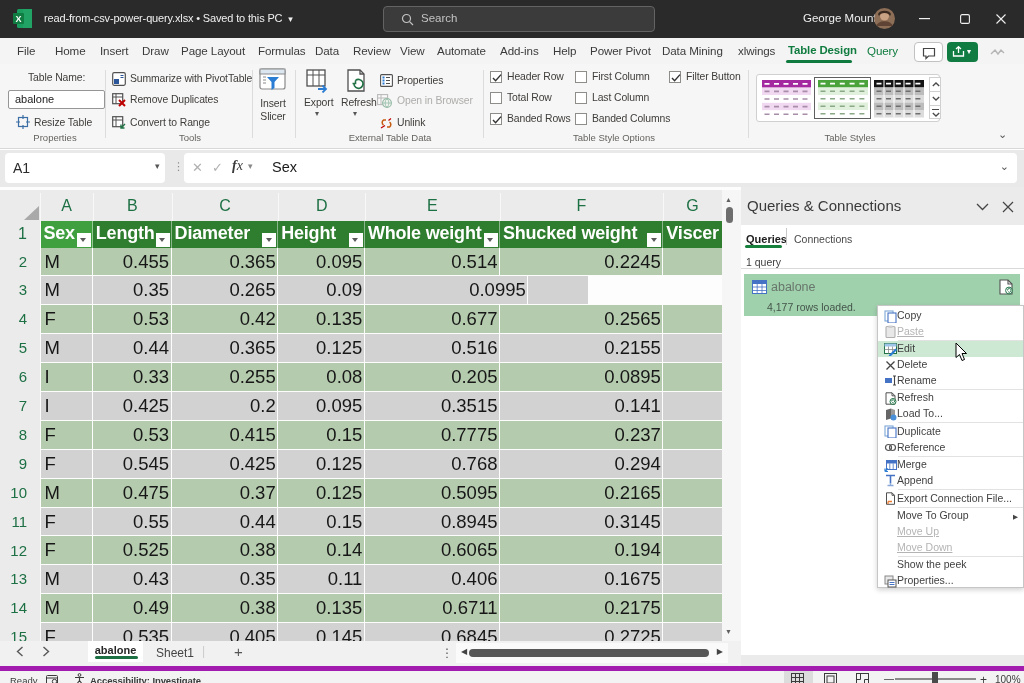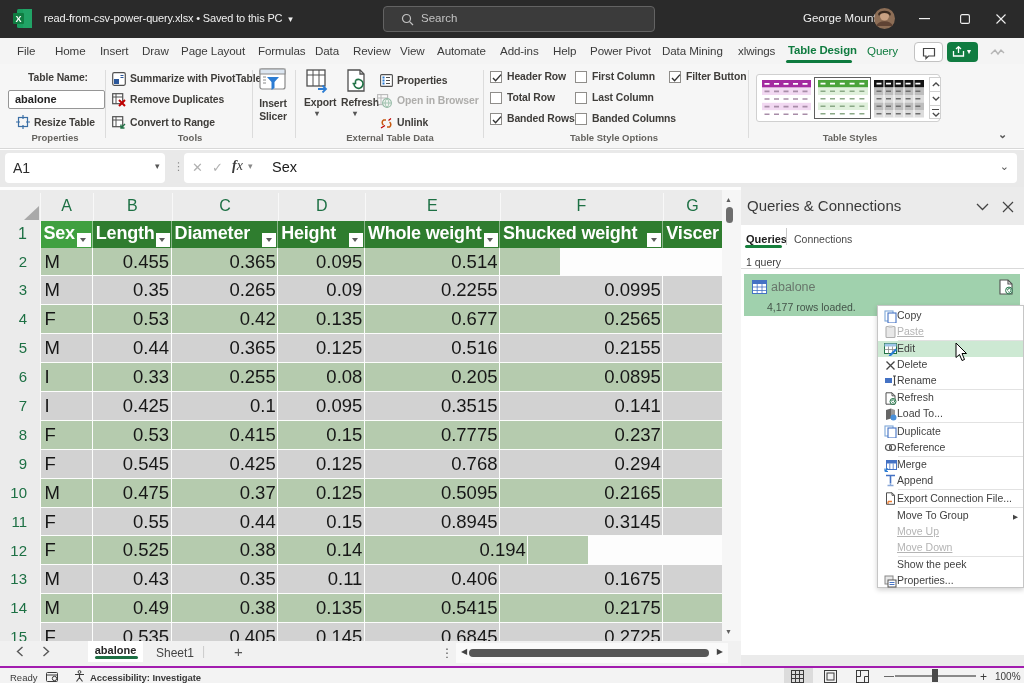--- a/index.html
+++ b/index.html
@@ -14,21 +14,21 @@
 #searchbox .stext { position:absolute; left:37px; top:5px; font-size:11.5px; color:#c3c3c3; }
 #gm { position:absolute; left:803px; top:12px; font-size:11.5px; color:#f0f0f0; }
 
 
 #tabrow { position:absolute; left:0; top:38px; width:1024px; height:26px; background:#f4f4f4; }
 .rtab { position:absolute; top:5.5px; font-size:11.6px; color:#3b3b3b; white-space:nowrap; letter-spacing:-0.1px; }
 .rtab.green { color:#0f7b3f; }
 #td-underline { position:absolute; left:786px; top:22px; width:66px; height:3px; background:#0f7b3f; border-radius:2px; }
 
 
-#ribbon { position:absolute; left:0; top:64px; width:1024px; height:85px; background:#f6f6f6; border-bottom:1px solid #d8d8d8;font-weight:bold; }
+#ribbon { position:absolute; left:0; top:64px; width:1024px; height:85px; background:#f6f6f6; border-bottom:1px solid #d8d8d8; }
 .gsep { position:absolute; top:6px; height:68px; width:1px; background:#dcdcdc; }
 .glabel { position:absolute; top:68px; font-size:9.5px; color:#65635f; text-align:center; }
 .rlbl { font-size:10.4px; color:#3f3d3a; white-space:nowrap; letter-spacing:-0.1px; }
 .rlbl.gray { color:#aeadab; }
 .chk { position:absolute; width:12px; height:12px; background:#fff; border:1px solid #8f8d8a; }
 .chk svg { position:absolute; left:0px; top:0px; }
 
 
 #fbar { position:absolute; left:0; top:150px; width:1024px; height:37px; background:#e9e9e9; }
 #namebox { position:absolute; left:5px; top:3px; width:160px; height:30px; background:#fff; border-radius:4px; font-size:14px; color:#2b2b2b; }
@@ -53,21 +53,21 @@
 #hdr > div.sel { background:#40a040; }
 .fbtn { position:absolute; right:1px; bottom:1px; width:14px; height:14px; background:#fff; }
 .fbtn:after { content:""; position:absolute; left:3.5px; top:5px; border-left:3.5px solid transparent; border-right:3.5px solid transparent; border-top:4.5px solid #5a5a5a; }
 #vscroll { position:absolute; left:722px; top:3px; width:19px; height:451px; background:#f6f6f6; }
 #vthumb { position:absolute; left:4px; top:17px; width:7px; height:16px; background:#6e6e6e; border-radius:4px; }
 
 
 #tabbar { position:absolute; left:0; top:641px; width:741px; height:25px; background:#f1f1f1; font-size:12px; color:#444; }
 #sheettab { position:absolute; left:88px; top:0; width:55px; height:20.5px; background:#fff; text-align:center; font-weight:bold; font-size:11px; color:#262626; line-height:19px; }
 #sheettab:after { content:""; position:absolute; left:7px; bottom:2.5px; right:5px; height:2.6px; background:#1d7044; border-radius:2px; }
-#statusbar { position:absolute; left:0; top:666px; width:1024px; height:17px; background:#f3f3f3; border-top:2px solid #a21caf; font-size:10px; color:#3b3b3b; }
+#statusbar { position:absolute; left:0; top:666px; width:1024px; height:17px; background:#f3f3f3; border-top:5px solid #a21caf; font-size:10px; color:#3b3b3b; }
 
 
 #qpanel { position:absolute; left:741px; top:187px; width:283px; height:479px; background:#ebebeb; }
 #qcard { position:absolute; left:0px; top:38px; width:283px; height:430px; background:#fff; }
 #qtitle { position:absolute; left:6px; top:10px; font-size:15px; color:#3a3a3a; }
 #qitem { position:absolute; left:3px; top:49px; width:276px; height:42px; background:#a0d1ad; }
 
 
 #menu { position:absolute; left:877px; top:305px; width:147px; height:283px; background:#fff; border:1px solid #c6c6c6; box-shadow:0 2px 5px rgba(0,0,0,0.18); }
 .mi { position:relative; height:15.7px; font-size:10.5px; color:#3f3f3f; line-height:15.7px; padding-left:19px; white-space:nowrap; }
@@ -392,28 +392,28 @@
       <div class="cE">Whole weight<span class="fbtn"></span></div>
       <div class="cF">Shucked weight<span class="fbtn"></span></div>
       <div class="cG">Viscer</div>
     </div>
   <div class="trow">
         <div class="cA g l">M</div>
         <div class="cB g">0.455</div>
         <div class="cC g">0.365</div>
         <div class="cD g">0.095</div>
         <div class="cE g">0.514</div>
+        <div class="cF g">0.2245</div>
         <div class="cG g"></div>
       </div>
       <div class="trow">
         <div class="cA y l">M</div>
         <div class="cB y">0.35</div>
         <div class="cC y">0.265</div>
         <div class="cD y">0.09</div>
-        <div class="cE y">0.2255</div>
         <div class="cF y">0.0995</div>
         <div class="cG y"></div>
       </div>
       <div class="trow">
         <div class="cA g l">F</div>
         <div class="cB g">0.53</div>
         <div class="cC g">0.42</div>
         <div class="cD g">0.135</div>
         <div class="cE g">0.677</div>
         <div class="cF g">0.2565</div>
@@ -433,21 +433,21 @@
         <div class="cB g">0.33</div>
         <div class="cC g">0.255</div>
         <div class="cD g">0.08</div>
         <div class="cE g">0.205</div>
         <div class="cF g">0.0895</div>
         <div class="cG g"></div>
       </div>
       <div class="trow">
         <div class="cA y l">I</div>
         <div class="cB y">0.425</div>
-        <div class="cC y">0.1</div>
+        <div class="cC y">0.2</div>
         <div class="cD y">0.095</div>
         <div class="cE y">0.3515</div>
         <div class="cF y">0.141</div>
         <div class="cG y"></div>
       </div>
       <div class="trow">
         <div class="cA g l">F</div>
         <div class="cB g">0.53</div>
         <div class="cC g">0.415</div>
         <div class="cD g">0.15</div>
@@ -480,38 +480,39 @@
         <div class="cD y">0.15</div>
         <div class="cE y">0.8945</div>
         <div class="cF y">0.3145</div>
         <div class="cG y"></div>
       </div>
       <div class="trow">
         <div class="cA g l">F</div>
         <div class="cB g">0.525</div>
         <div class="cC g">0.38</div>
         <div class="cD g">0.14</div>
+        <div class="cE g">0.6065</div>
         <div class="cF g">0.194</div>
         <div class="cG g"></div>
       </div>
       <div class="trow">
         <div class="cA y l">M</div>
         <div class="cB y">0.43</div>
         <div class="cC y">0.35</div>
         <div class="cD y">0.11</div>
         <div class="cE y">0.406</div>
         <div class="cF y">0.1675</div>
         <div class="cG y"></div>
       </div>
       <div class="trow">
         <div class="cA g l">M</div>
         <div class="cB g">0.49</div>
         <div class="cC g">0.38</div>
         <div class="cD g">0.135</div>
-        <div class="cE g">0.5415</div>
+        <div class="cE g">0.6711</div>
         <div class="cF g">0.2175</div>
         <div class="cG g"></div>
       </div>
       <div class="trow">
         <div class="cA y l">F</div>
         <div class="cB y">0.535</div>
         <div class="cC y">0.405</div>
         <div class="cD y">0.145</div>
         <div class="cE y">0.6845</div>
         <div class="cF y">0.2725</div>

